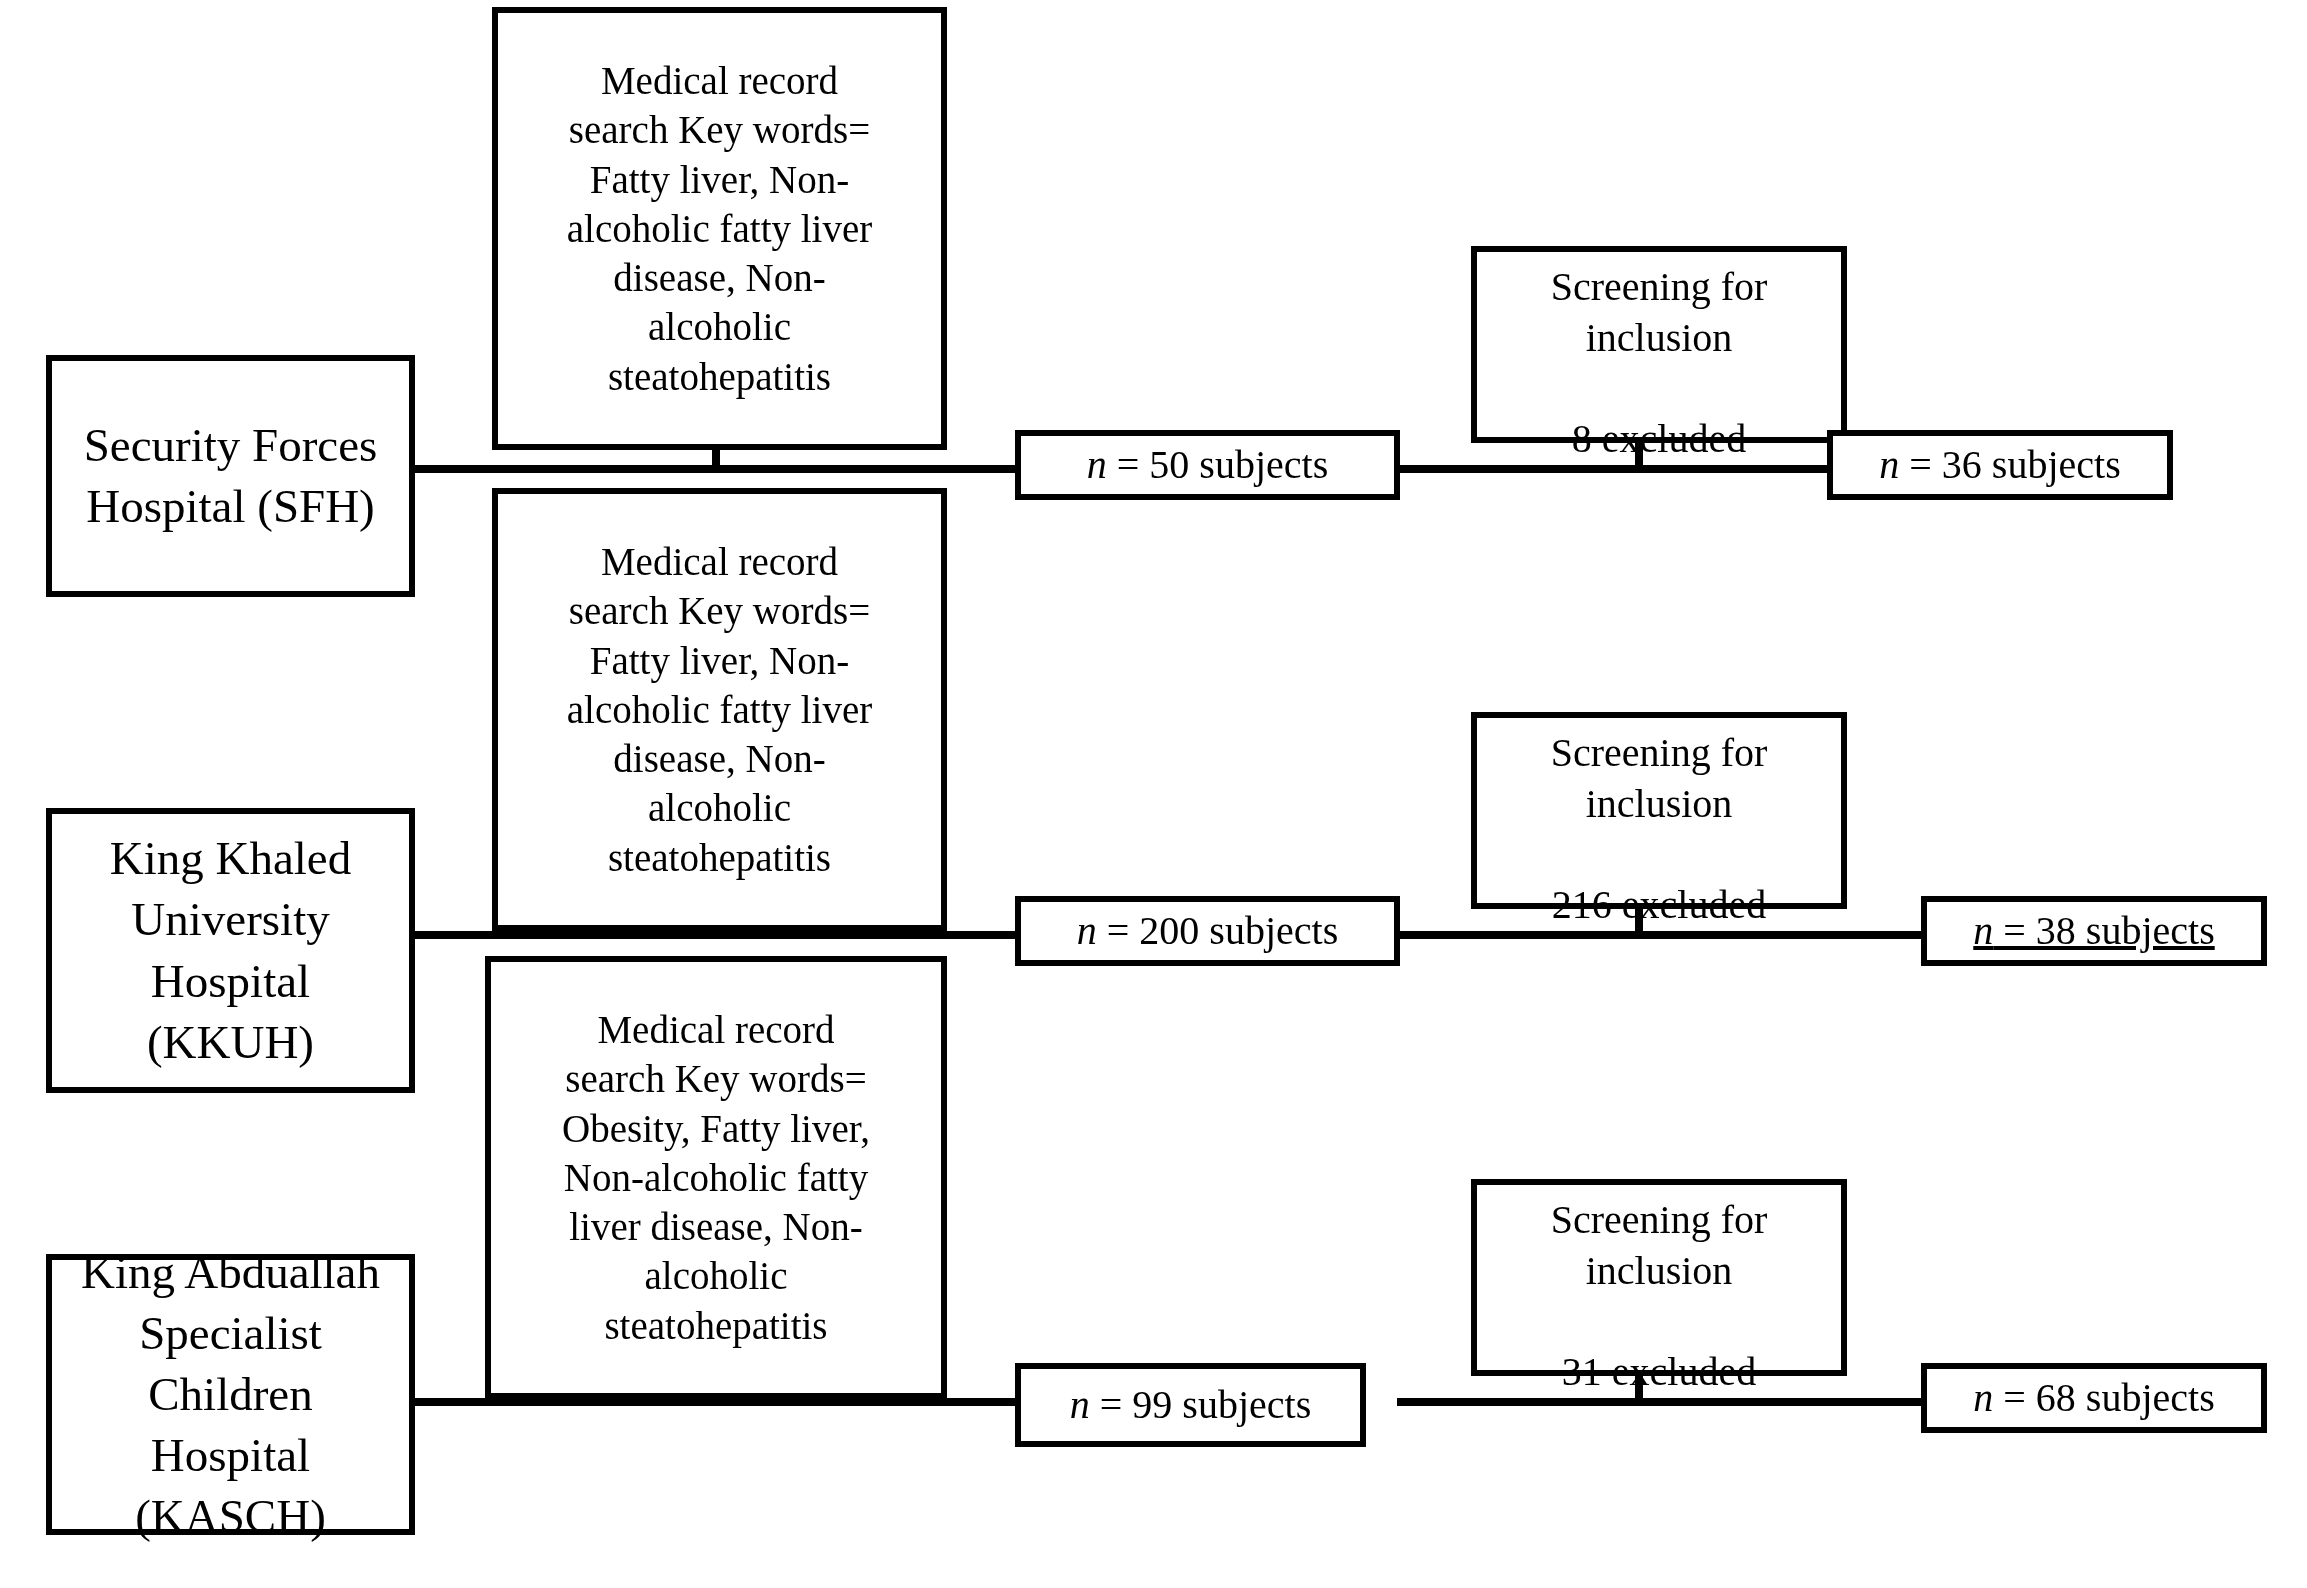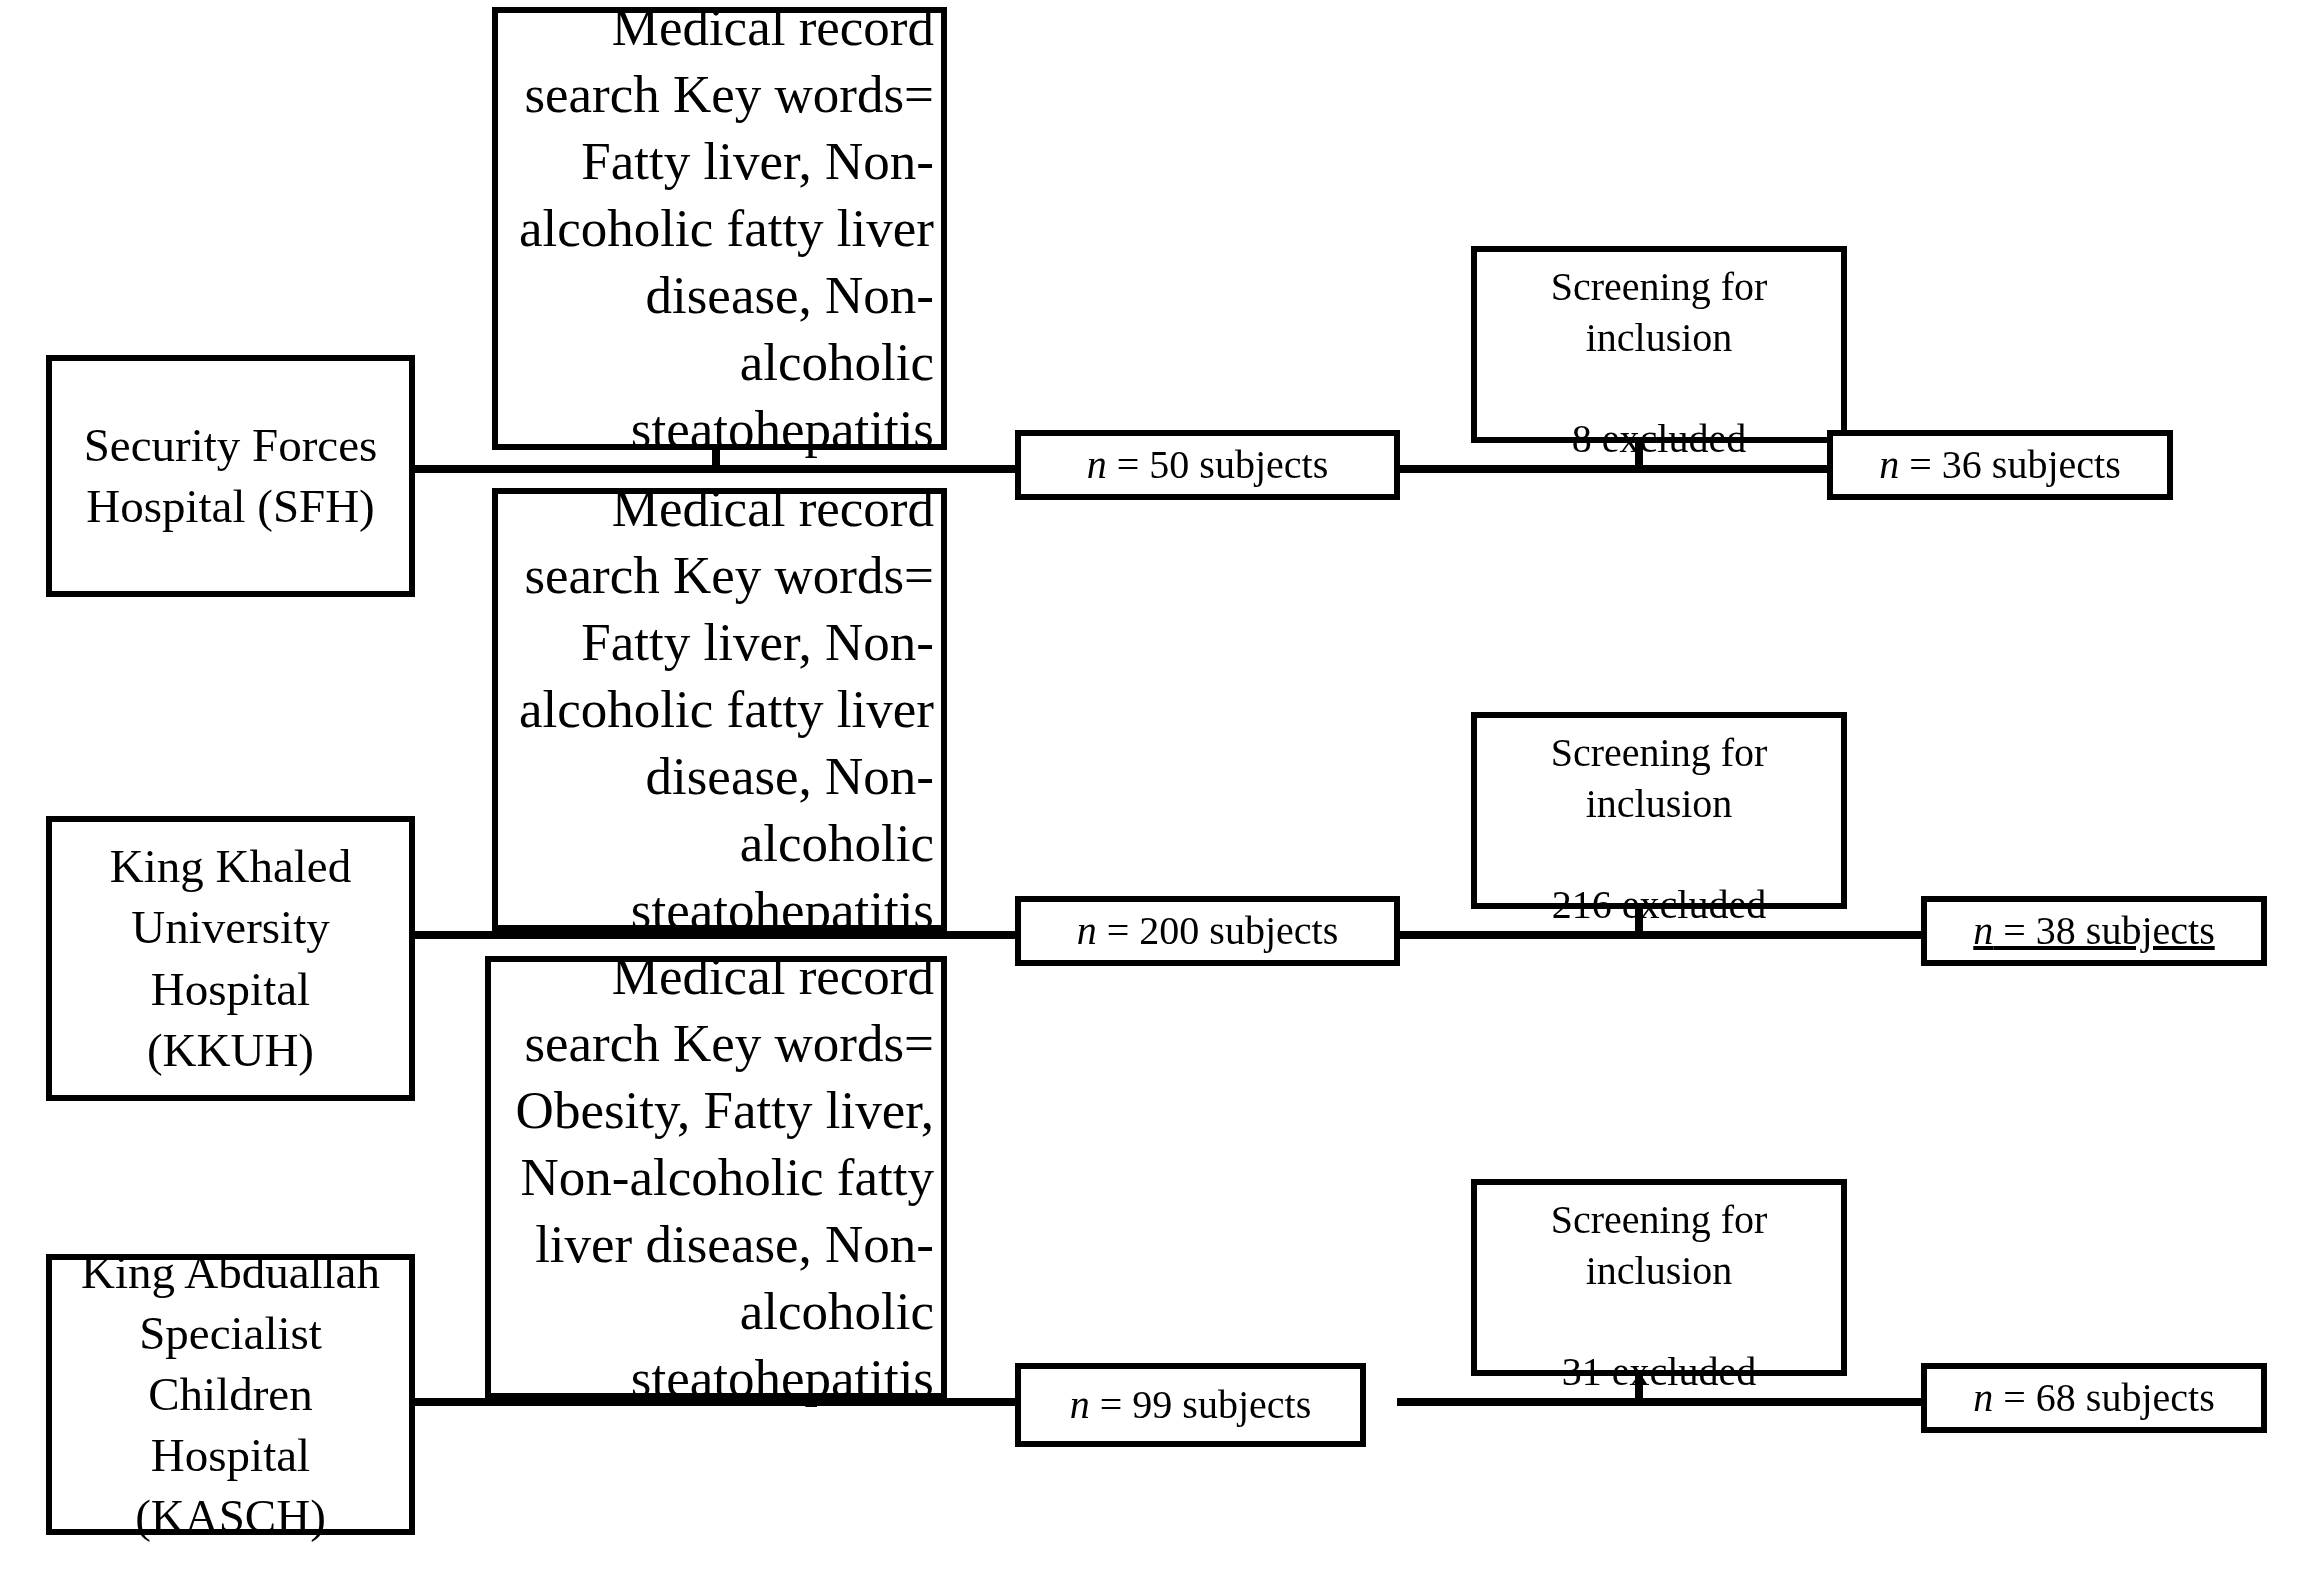--- a/index.html
+++ b/index.html
@@ -26,21 +26,21 @@
   .box .txt{
     display:block;
     width:100%;
     padding:0 7px;
     box-sizing:border-box;
     white-space:pre-line;
   }
   
   .hospital{ font-size:47px; line-height:1.30; }
   
-  .keywords{ font-size:53px; line-height:1.265;text-align:right; }
+  .keywords{ font-size:39px; line-height:1.265; }
   
   .count{ font-size:40px; line-height:1.2; }
   .count i{ font-style:italic; }
   
   .screen{ font-size:40px; line-height:1.27; }
 
   .line{
     position:absolute;
     background:#000000;
     z-index:1;
@@ -86,21 +86,21 @@
 
   <div class="box count" style="left:1827px; top:430px; width:346px; height:70px;">
     <span class="txt"><i>n</i> = 36 subjects</span>
   </div>
 
   <div class="line hline" style="left:413px; top:931px; width:604px;"></div>
   <div class="line hline" style="left:1397px; top:931px; width:527px;"></div>
   <div class="line vline" style="left:1635px; top:902px; height:34px;"></div>
   <div class="line vline" style="left:712px; top:914px; height:24px;"></div>
 
-  <div class="box hospital" style="left:46px; top:808px; width:369px; height:285px;margin-top:8px;">
+  <div class="box hospital" style="left:46px; top:808px; width:369px; height:285px;">
     <span class="txt">King Khaled
 University
 Hospital
 (KKUH)</span>
   </div>
 
   <div class="box keywords" style="left:492px; top:488px; width:455px; height:443px;">
     <span class="txt">Medical record
 search Key words=
 Fatty liver, Non-

